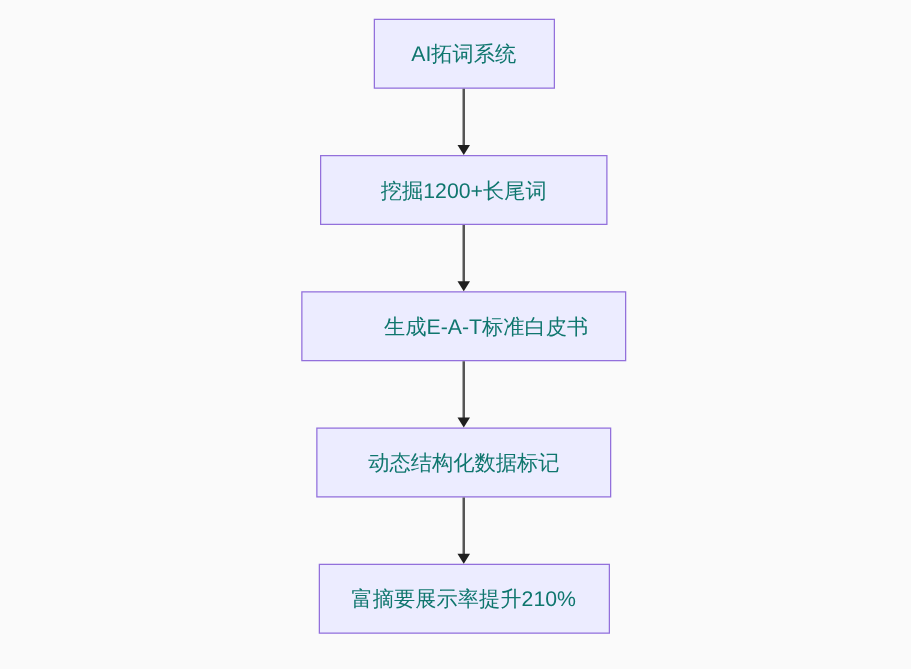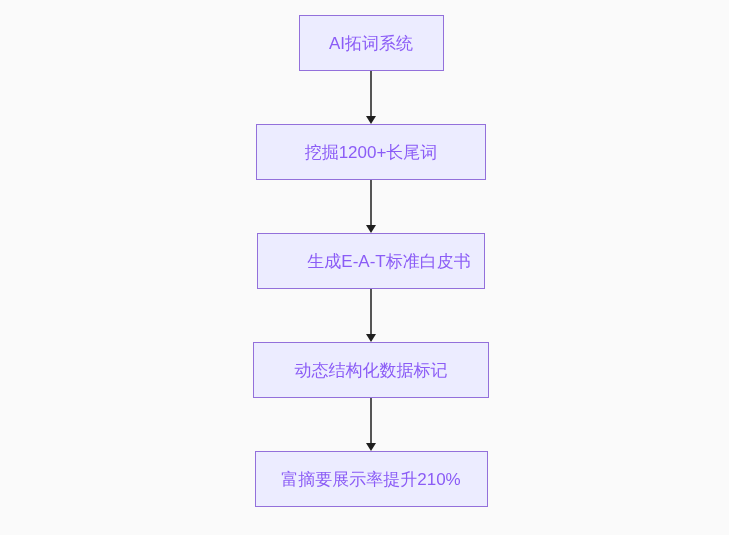--- a/index.html
+++ b/index.html
@@ -21,31 +21,31 @@
     transform: translateX(-50%);
     display: flex;
     flex-direction: column;
     align-items: center;
   }
   .flow-node {
     box-sizing: border-box;
     height: 56px;
     background: #ECECFF;
     border: 1px solid #9370DB;
-    color: #8b5cf6;
+    color: #0f766e;
     font-size: 17px;
     display: flex;
     align-items: center;
     justify-content: center;
     text-align: center;
     white-space: nowrap;
   }
   .flow-node.n1 { width: 145px; }
   .flow-node.n2 { width: 230px; }
-  .flow-node.n3 { width: 228px; padding-left: 36px; }
+  .flow-node.n3 { width: 260px; padding-left: 36px; }
   .flow-node.n4 { width: 236px; }
   .flow-node.n5 { width: 233px; }
   .flow-arrow {
     position: relative;
     width: 16px;
     height: 53px;
   }
   .flow-arrow .arrow-line {
     position: absolute;
     top: 0;

